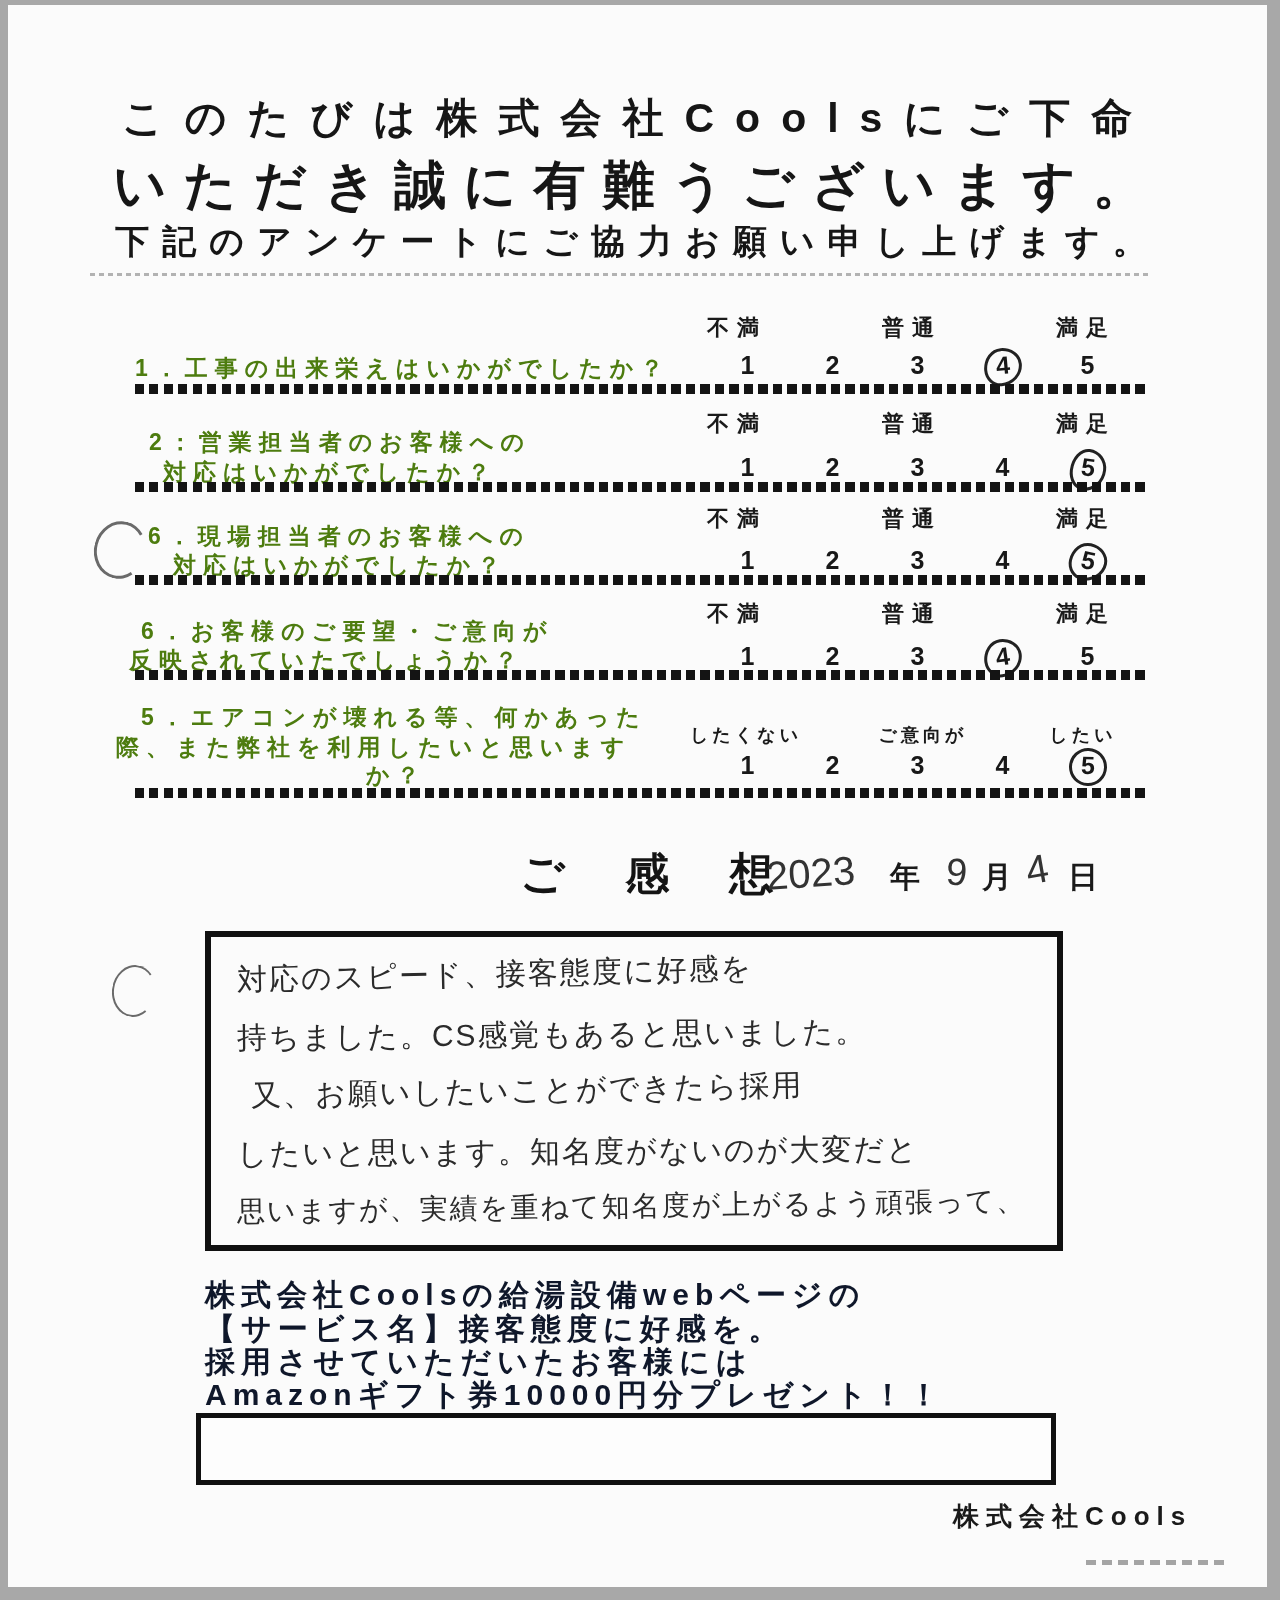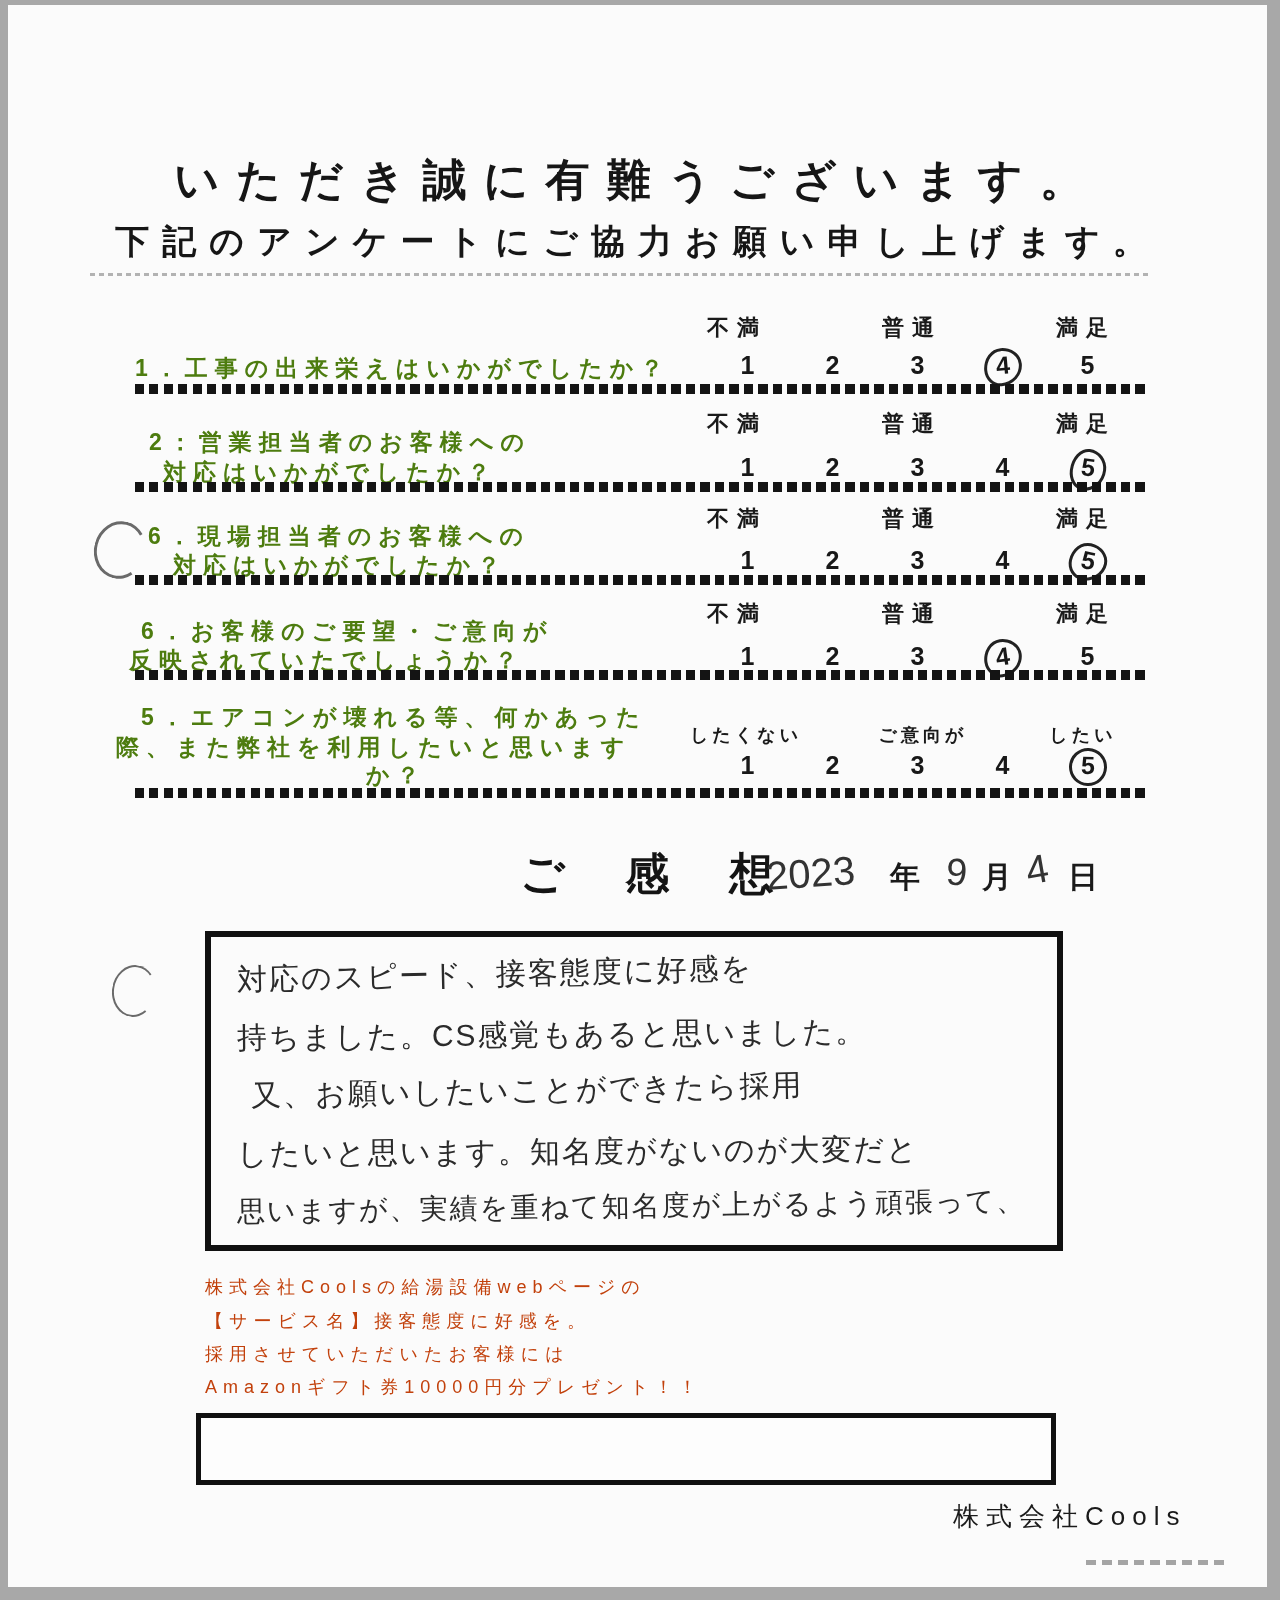--- a/index.html
+++ b/index.html
@@ -11,21 +11,21 @@
     overflow:hidden;
   }
   .page{
     position:absolute;left:8px;top:5px;right:13px;bottom:13px;
     background:#fbfbfb;
   }
   .abs{position:absolute;white-space:nowrap;}
   
   .hdr{left:0;right:0;text-align:center;font-weight:bold;color:#161616;}
   .hdr.l1{top:86px;font-size:41px;letter-spacing:21px;}
-  .hdr.l2{top:146px;font-size:44px;letter-spacing:17px;}
+  .hdr.l2{top:146px;font-size:52px;letter-spacing:17px;}
   .hdr.l3{top:214px;font-size:34px;letter-spacing:13px;font-weight:bold;}
   .faintdash{
     top:268px;left:82px;width:1058px;height:3px;
     background:repeating-linear-gradient(90deg,#777 0 5px,transparent 5px 9px);
     opacity:.55;
   }
   
   .qtext{font-size:23px;letter-spacing:7px;font-weight:bold;color:#4d7c0f;}
   .sl{font-size:22px;letter-spacing:8px;font-weight:bold;transform:translateX(-50%);}
   .sl.small{font-size:18px;letter-spacing:4px;}
@@ -52,42 +52,43 @@
   .hw-line{
     font-size:30px;letter-spacing:2px;line-height:58px;color:#2b2b2b;
     white-space:nowrap;transform-origin:left center;
   }
   .hw-line:nth-child(1){transform:rotate(-1.3deg);}
   .hw-line:nth-child(2){transform:rotate(-0.6deg);}
   .hw-line:nth-child(3){transform:rotate(-1.1deg) translateX(14px);}
   .hw-line:nth-child(4){transform:rotate(-0.4deg);}
   .hw-line:nth-child(5){transform:rotate(-0.8deg);font-size:28px;}
   
-  .ftline{font-size:18px;letter-spacing:6px;font-weight:normal;color:#c2410c;}
+  .ftline{font-size:30px;letter-spacing:6px;font-weight:bold;color:#0f172a;}
   .entry-box{
     left:188px;top:1408px;width:860px;height:72px;
     border:5px solid #101010;box-sizing:border-box;background:#fdfdfd;
   }
-  .signature{font-size:26px;letter-spacing:7px;font-weight:normal;}
+  .signature{font-size:26px;letter-spacing:7px;font-weight:bold;}
   
   .c-art{
     border:3px solid #3a3a3a;border-radius:50%;
     border-right-color:transparent;opacity:.75;
   }
   .bottom-dashes{
     top:1555px;left:1078px;width:140px;height:5px;
     background:repeating-linear-gradient(90deg,#6a6a6a 0 10px,transparent 10px 16px);
     opacity:.6;
   }
 </style>
 </head>
 <body>
 
 <div class="page">
 
+  <div class="abs hdr l1">このたびは株式会社Coolsにご下命</div>
   <div class="abs hdr l2">いただき誠に有難うございます。</div>
   <div class="abs hdr l3">下記のアンケートにご協力お願い申し上げます。</div>
   <div class="abs faintdash"></div>
 
   <span class="abs sl" style="top:308px;left:729px">不満</span>
   <span class="abs sl" style="top:308px;left:904px">普通</span>
   <span class="abs sl" style="top:308px;left:1078px">満足</span>
   <div class="abs qtext" style="top:348px;left:127px">1．工事の出来栄えはいかがでしたか？</div>
   <div class="abs nrow" style="top:346px">
     <span class="num">1</span>

